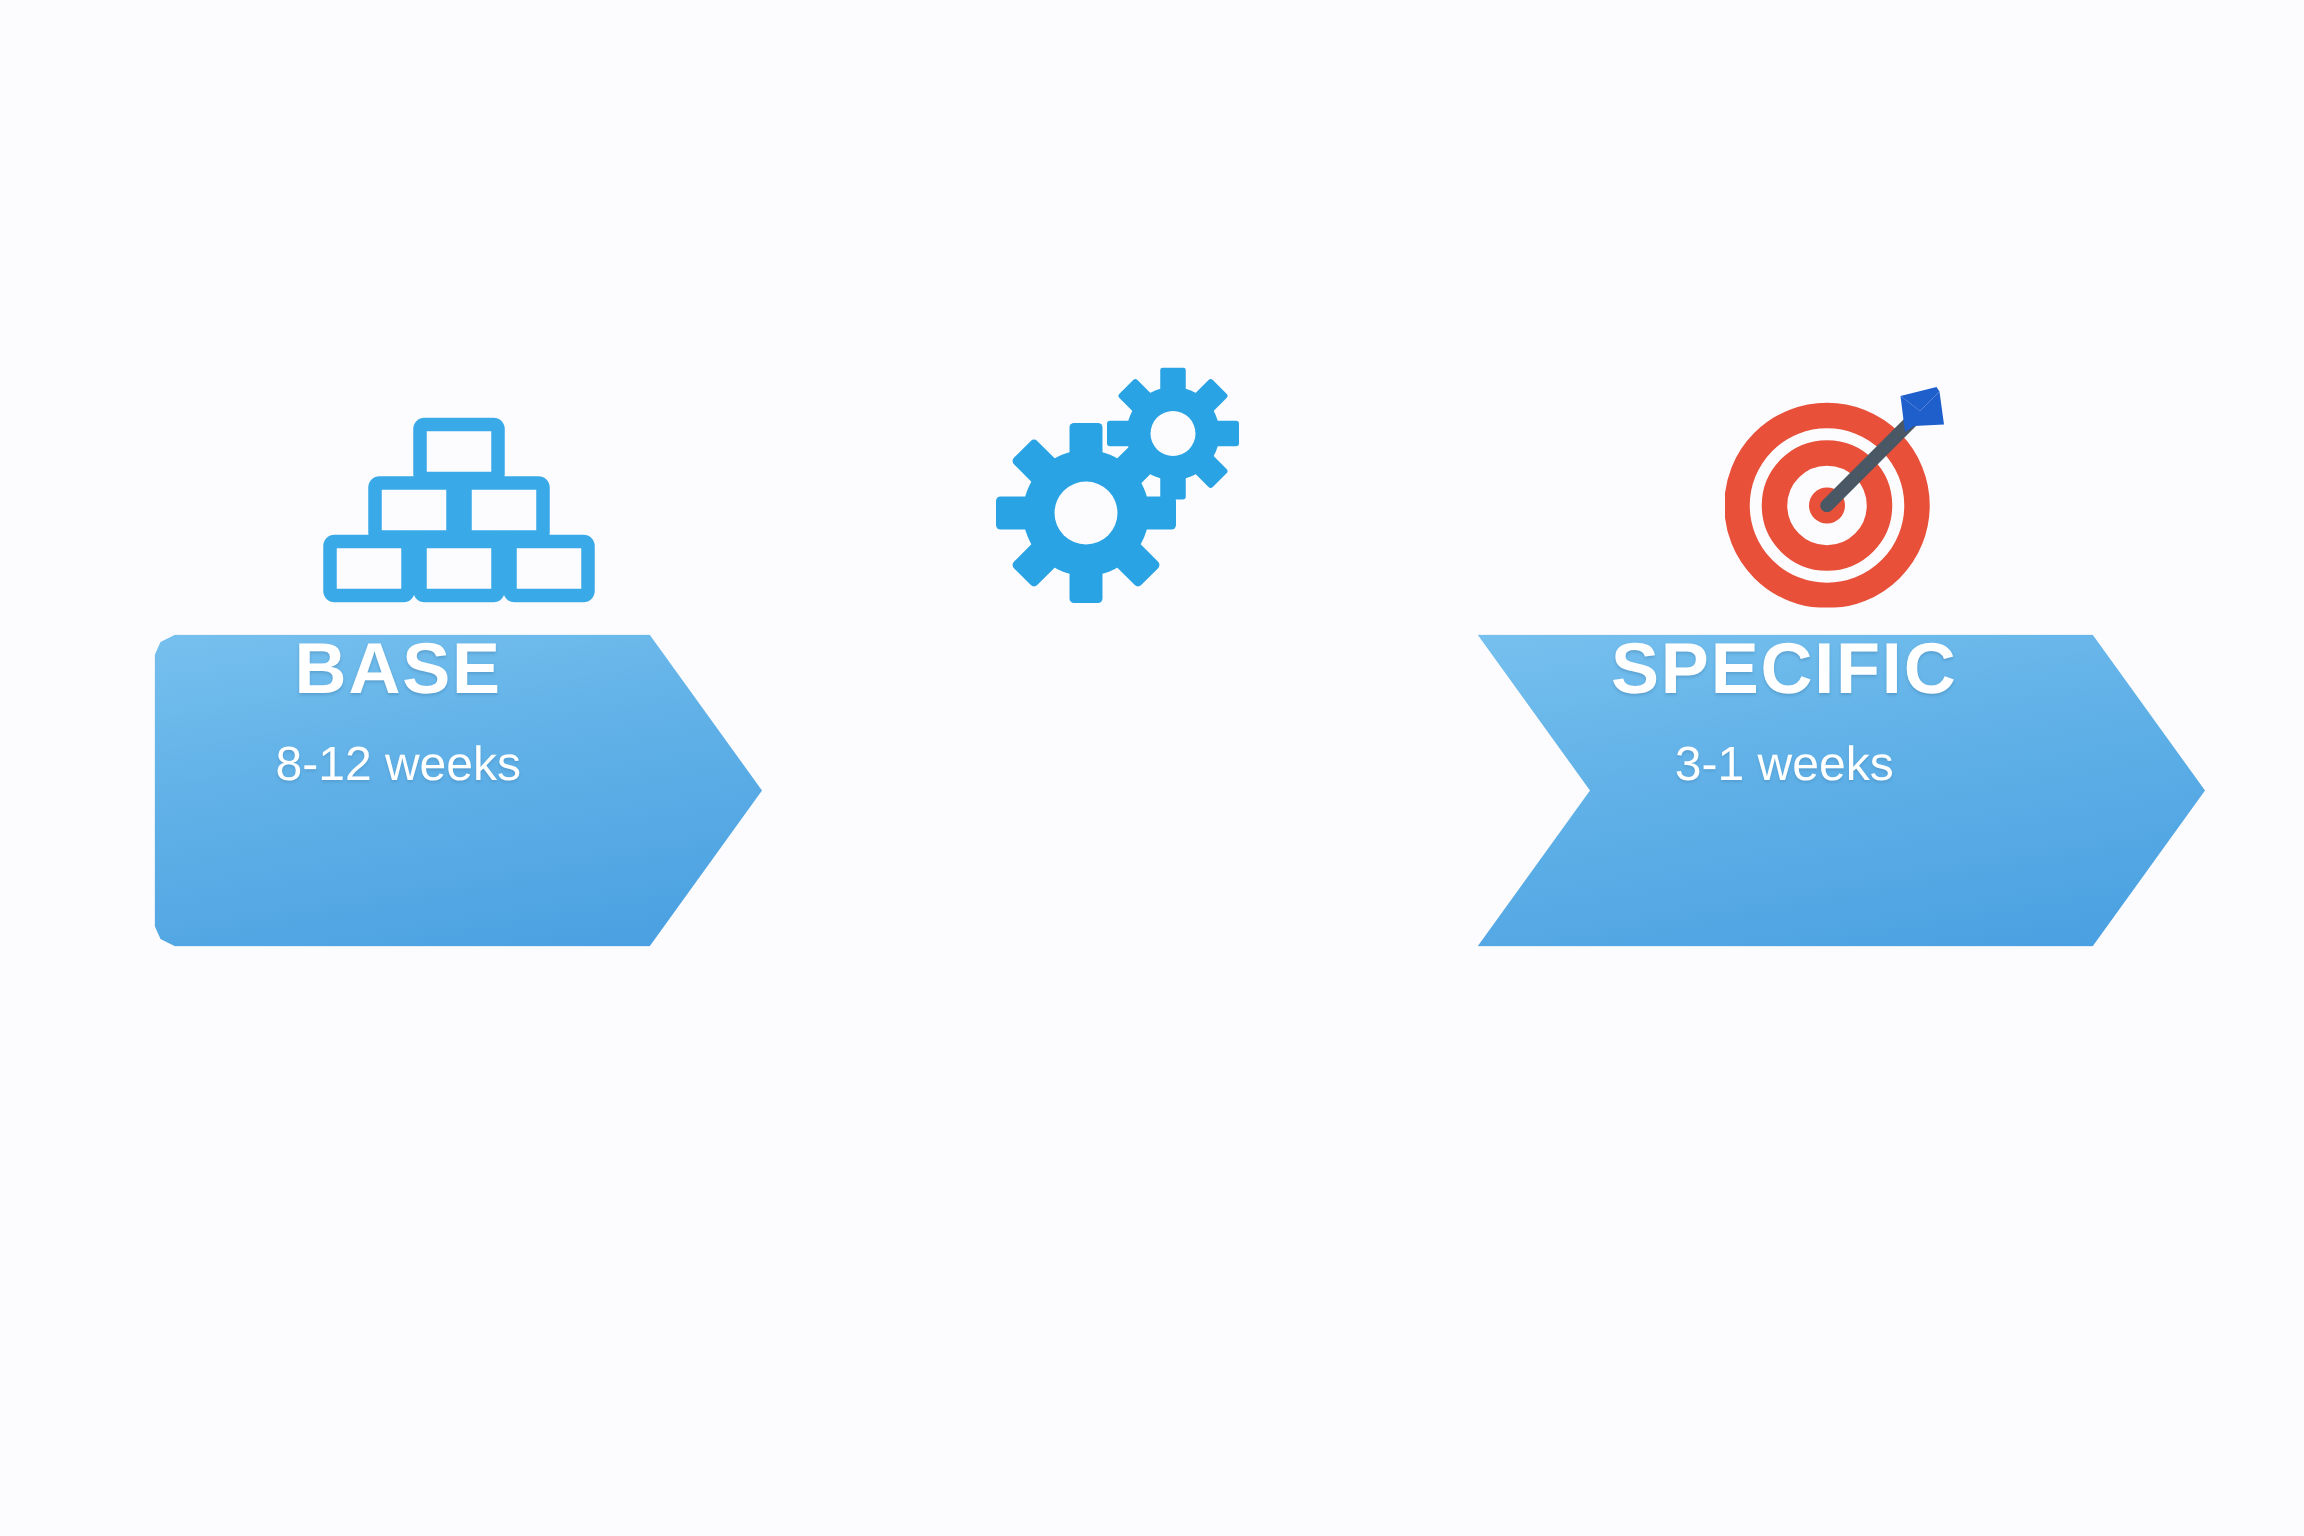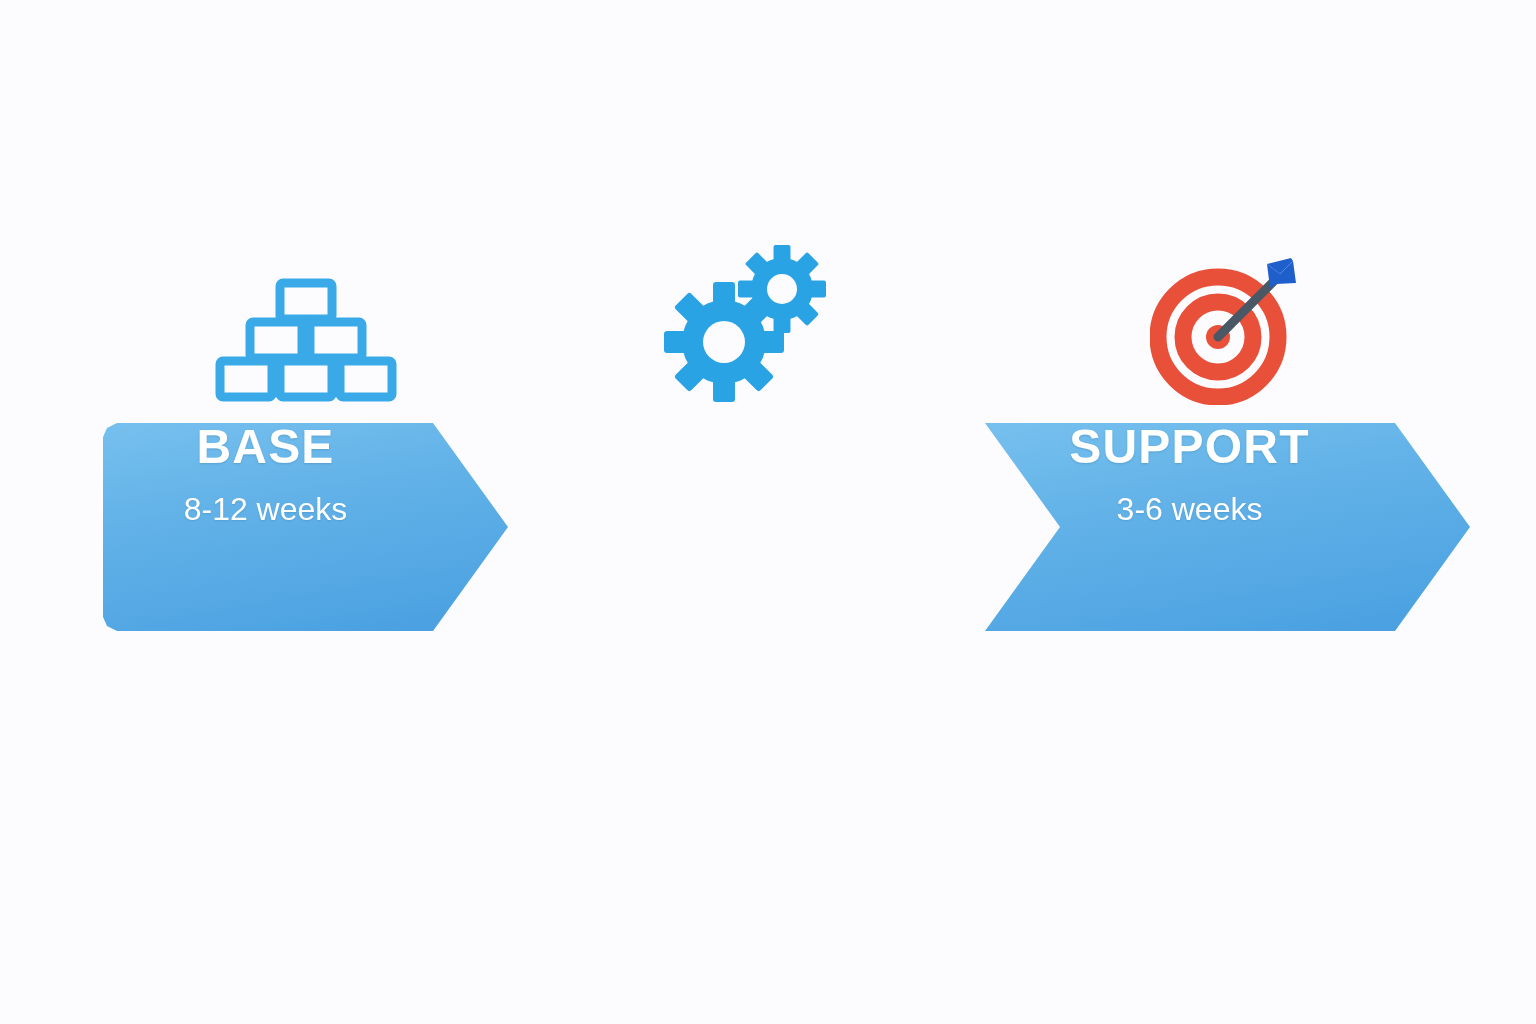--- a/index.html
+++ b/index.html
@@ -188,18 +188,18 @@
     <div class="labels">
       <div class="stage-title">BASE</div>
       <div class="stage-duration">8-12 weeks</div>
     </div>
   </div>
 
 
   <div class="chev" id="chev-2">
     <div class="bg"></div>
     <div class="labels">
-      <div class="stage-title">SUPPORT</div>
-      <div class="stage-duration">3-6 weeks</div>
+      <div class="stage-title">SPECIFIC</div>
+      <div class="stage-duration">3-1 weeks</div>
     </div>
   </div>
 
 </div>
 
 </body></html>

